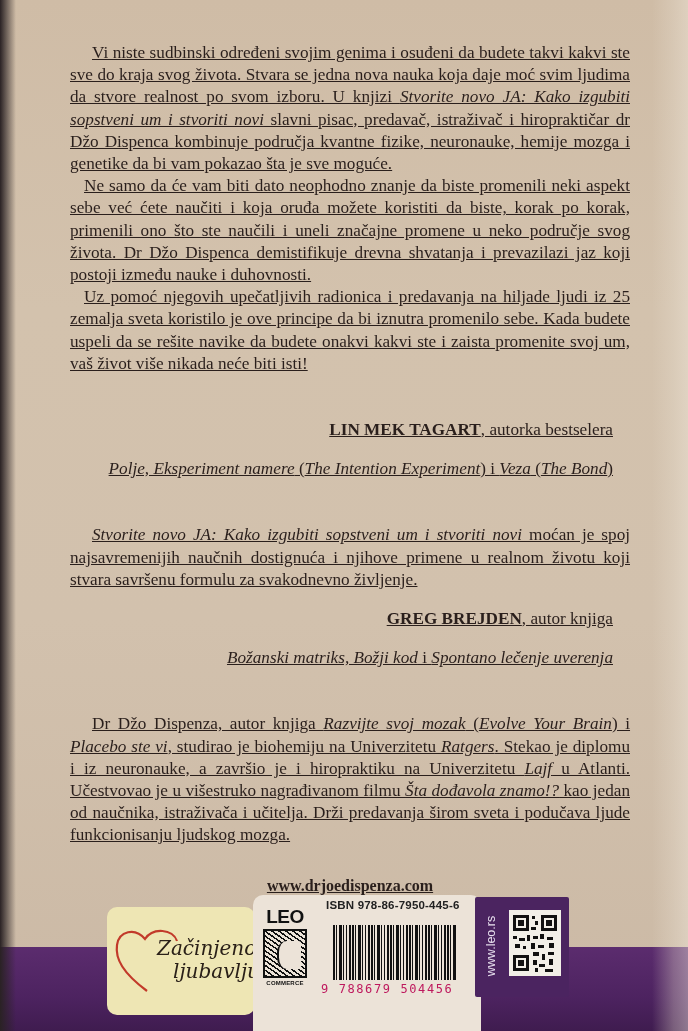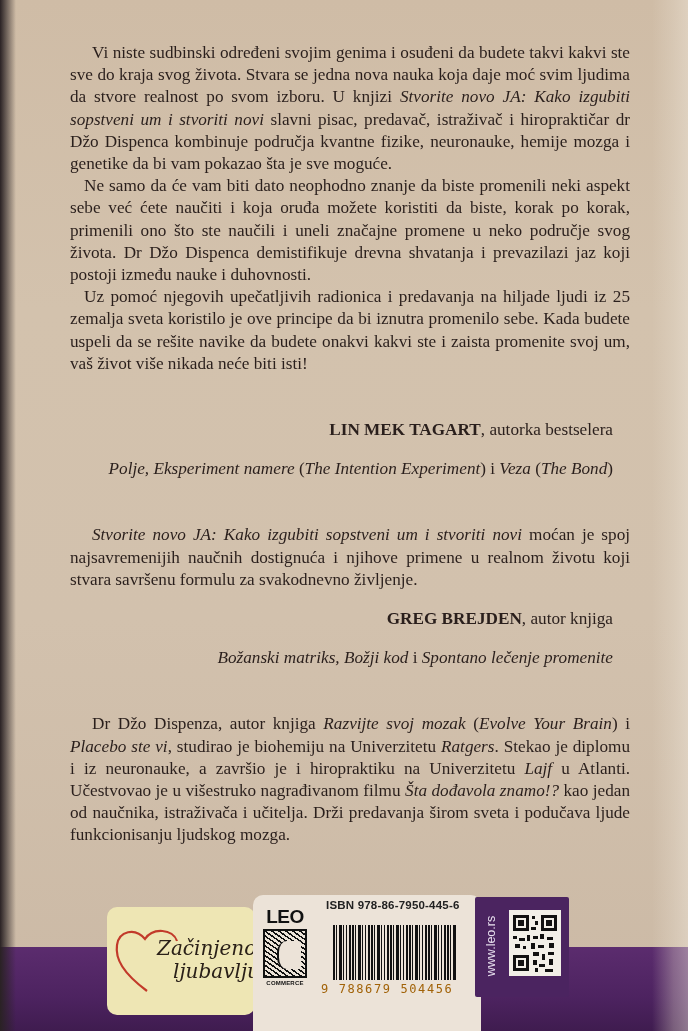--- a/index.html
+++ b/index.html
@@ -15,20 +15,21 @@
     }
     .cover::after {
       content: ""; position: absolute; right: 0; top: 0; width: 36px; height: 100%;
       background: linear-gradient(90deg, rgba(0,0,0,0) 0%, rgba(230,220,205,0.35) 60%, rgba(240,232,220,0.45) 100%);
       pointer-events: none;
     }
     .text-area {
       position: absolute; left: 70px; top: 42px; width: 560px;
       color: #2a1f1c; font-size: 17.2px; line-height: 22.2px;
       text-align: justify;
+      text-decoration: underline;
     }
     .para { margin: 0; text-indent: 14px; }
     .para.first-indent { text-indent: 22px; }
     .gap-lg { height: 27px; }
     i, .it { font-style: italic; }
     b, .bold { font-weight: bold; }
     .attrib { text-align: right; margin: 17px; }
     .website {
       text-align: center; font-weight: bold; margin-top: 28px; font-size: 16px;
     }
@@ -80,21 +81,21 @@
     }
     .barcode {
       position: absolute; left: 80px; top: 30px; width: 124px; height: 55px;
       background: repeating-linear-gradient(90deg,
         #111 0 2px, #ece3d8 2px 3px, #111 3px 4px, #ece3d8 4px 6px,
         #111 6px 9px, #ece3d8 9px 10px, #111 10px 11px, #ece3d8 11px 13px,
         #111 13px 14px, #ece3d8 14px 16px, #111 16px 18px, #ece3d8 18px 19px);
     }
     .barcode-digits {
       position: absolute; left: 68px; top: 87px; font-family: "DejaVu Sans Mono", monospace;
-      font-size: 12px; color: #a16207; letter-spacing: 1.6px;
+      font-size: 12px; color: #be185d; letter-spacing: 1.6px;
     }
     .leo-site {
       position: absolute; left: 14px; top: 130px; font-size: 12.5px; color: #b0306b;
       font-family: "Liberation Serif", serif; white-space: nowrap; margin-top: 42px;
     }
     .leo-site .mini-logo {
       font-family: "Liberation Sans", sans-serif; font-weight: 900; color: #c8202a; font-size: 14px;
       margin-right: 4px; letter-spacing: -0.5px;
     }
 
@@ -124,26 +125,27 @@
 
     <div class="gap-lg"></div>
 
     <p class="attrib"><b>LIN MEK TAGART</b><span>, autorka bestselera</span></p>
     <p class="attrib"><i>Polje, Eksperiment namere</i><span> (</span><i>The Intention Experiment</i><span>) i </span><i>Veza</i><span> (</span><i>The Bond</i><span>)</span></p>
 
     <div class="gap-lg"></div>
 
     <p class="para first-indent"><i>Stvorite novo JA: Kako izgubiti sopstveni um i stvoriti novi</i><span> moćan je spoj najsavremenijih naučnih dostignuća i njihove primene u realnom životu koji stvara savršenu formulu za svakodnevno življenje.</span></p>
     <p class="attrib"><b>GREG BREJDEN</b><span>, autor knjiga</span></p>
-    <p class="attrib"><i>Božanski matriks, Božji kod</i><span> i </span><i>Spontano lečenje promenite</i></p>
+    <p class="attrib"><i>Božanski matriks, Božji kod</i><span> i </span><i>Spontano lečenje uverenja</i></p>
 
     <div class="gap-lg"></div>
 
     <p class="para first-indent"><span>Dr Džo Dispenza, autor knjiga </span><i>Razvijte svoj mozak</i><span> (</span><i>Evolve Your Brain</i><span>) i </span><i>Placebo ste vi</i><span>, studirao je biohemiju na Univerzitetu </span><i>Ratgers</i><span>. Stekao je diplomu i iz neuronauke, a završio je i hiropraktiku na Univerzitetu </span><i>Lajf</i><span> u Atlanti. Učestvovao je u višestruko nagrađivanom filmu </span><i>Šta dođavola znamo!?</i><span> kao jedan od naučnika, istraživača i učitelja. Drži predavanja širom sveta i podučava ljude funkcionisanju ljudskog mozga.</span></p>
 
+    <div class="website">www.drjoedispenza.com</div>
   </div>
 
   <div class="purple-band"></div>
   <div class="left-shadow"></div>
 
   <div class="yellow-badge">
     <svg class="heart" width="70" height="76" viewBox="0 0 70 76">
       <path d="M34 70 C 10 52, 2 38, 4 24 C 6 10, 22 6, 32 18 C 40 6, 60 8, 64 20" fill="none" stroke="#c23a2a" stroke-width="2.2"></path>
     </svg>
     <div class="badge-script">

